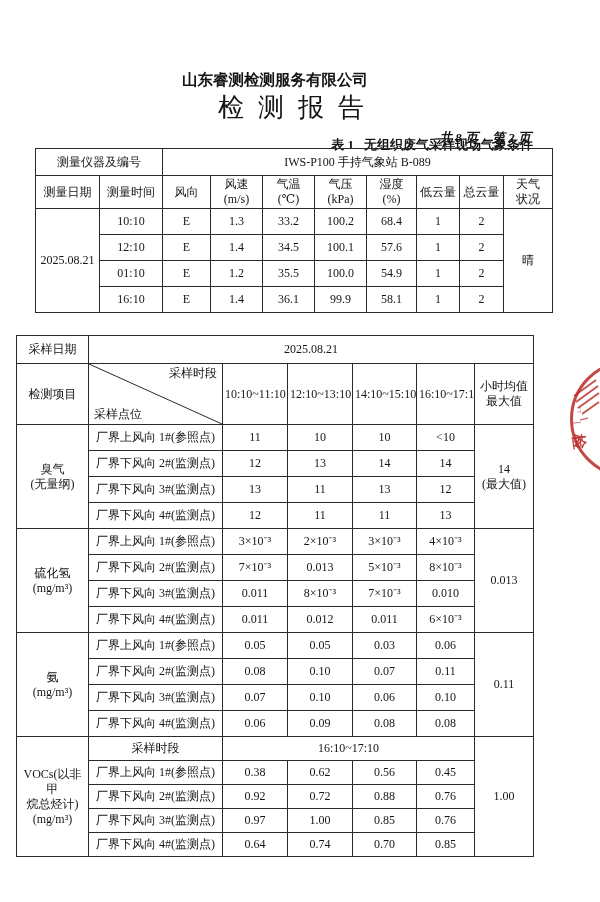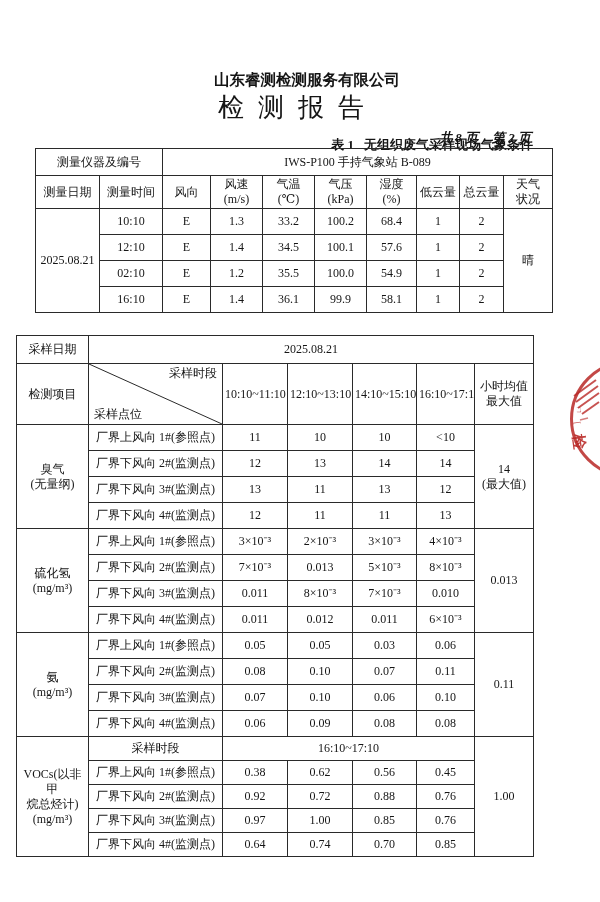--- a/index.html
+++ b/index.html
@@ -1,21 +1,21 @@
 <!DOCTYPE html>
 <html><head>
 <meta charset="utf-8">
 <style>
   html,body{margin:0;padding:0;background:#ffffff;}
   .page{
     position:relative;width:600px;height:902px;background:#fff;overflow:hidden;
     font-family:"Liberation Serif","DejaVu Serif",serif;color:#151515;
   }
   .report-no{position:absolute;top:50px;left:0;width:533px;text-align:right;font-size:13.5px;letter-spacing:.3px;}
-  .company{position:absolute;top:70px;left:0;width:550px;text-align:center;font-weight:bold;font-size:15.5px;padding-left:32px;}
+  .company{position:absolute;top:70px;left:0;width:550px;text-align:center;font-weight:bold;font-size:15.5px;}
   .title{position:absolute;top:90px;left:16px;width:550px;text-align:center;font-weight:normal;font-size:26px;letter-spacing:14px;text-indent:14px;}
   .caption-row{position:absolute;left:16px;width:517px;font-weight:bold;font-size:13px;}
   .caption1{top:129px;}
   .caption2{top:314px;}
   .caption-center{text-align:right;margin-top:7px;}
   .caption-no{margin-right:10px;}
   .page-info{position:absolute;right:2px;top:0;}
   .page-info span{margin-left:14px;font-style:italic;}
 
   table{border-collapse:collapse;table-layout:fixed;position:absolute;left:16px;border:1.5px solid #262626;}
@@ -109,21 +109,21 @@
       <td>12:10</td>
       <td>E</td>
       <td>1.4</td>
       <td>34.5</td>
       <td>100.1</td>
       <td>57.6</td>
       <td>1</td>
       <td>2</td>
     </tr>
     <tr class="r26">
-      <td>02:10</td>
+      <td>01:10</td>
       <td>E</td>
       <td>1.2</td>
       <td>35.5</td>
       <td>100.0</td>
       <td>54.9</td>
       <td>1</td>
       <td>2</td>
     </tr>
     <tr class="r26">
       <td>16:10</td>

